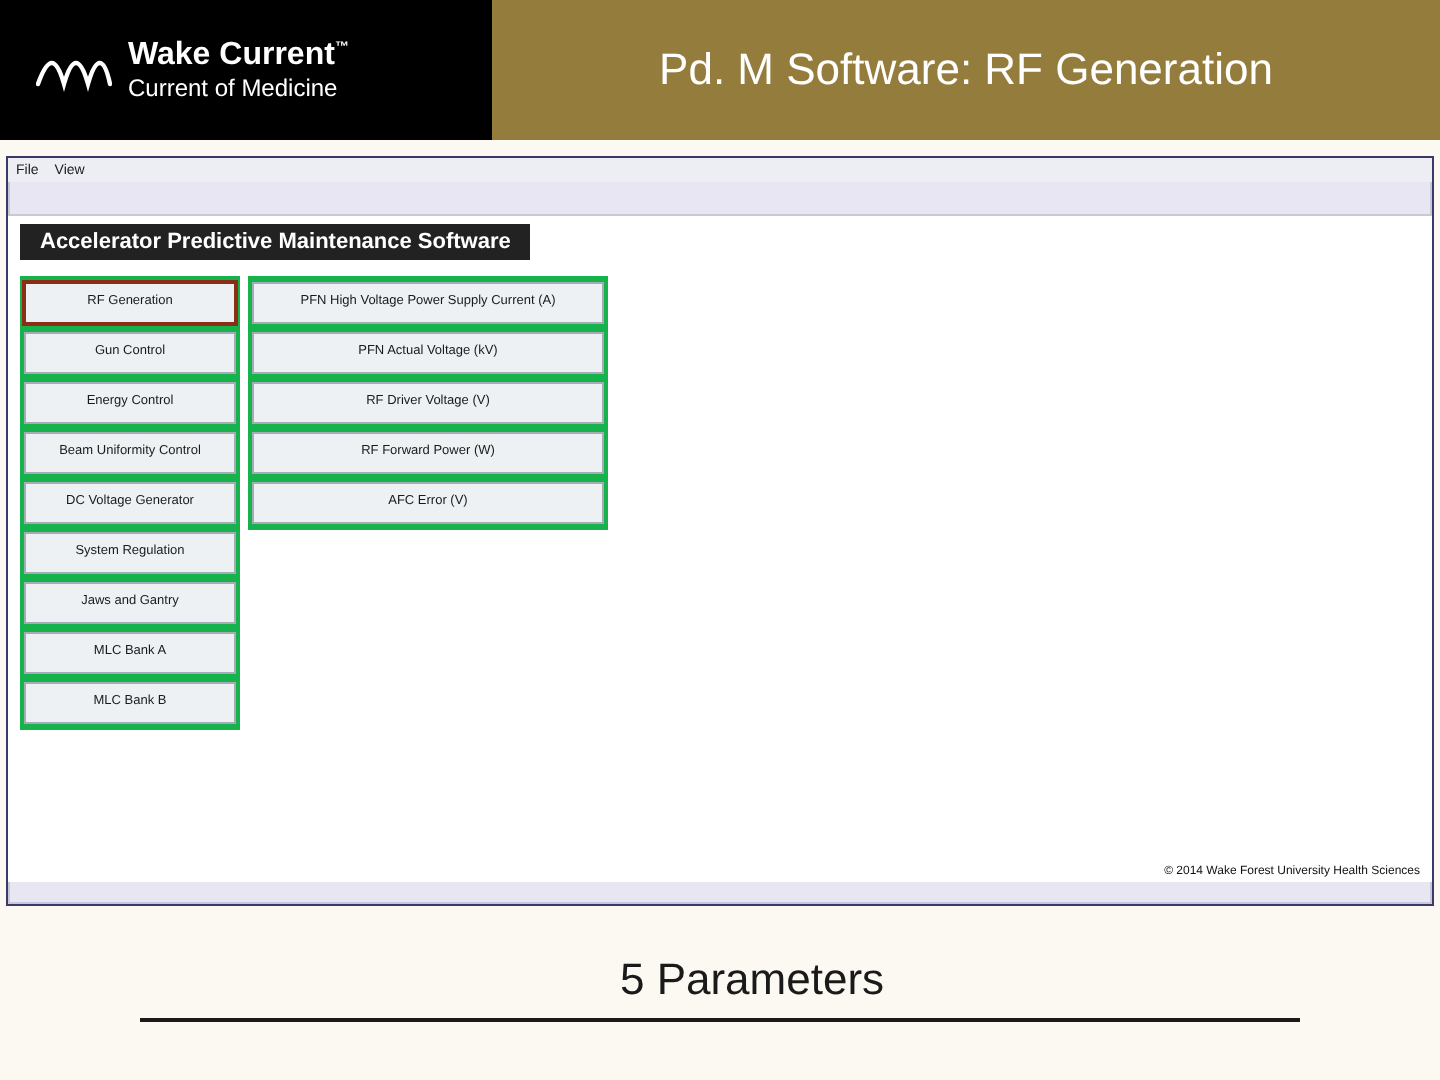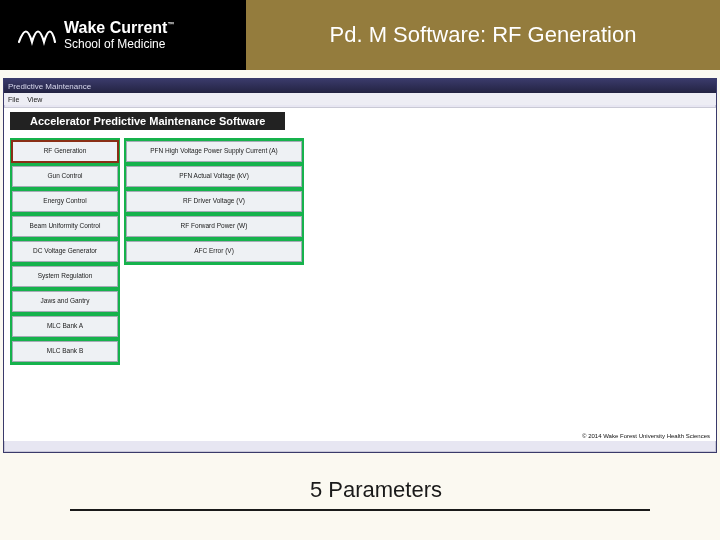--- a/index.html
+++ b/index.html
@@ -88,21 +88,21 @@
     background: #fff;
     border-top: 1px solid #c9c9d5;
   }
   .app-heading {
     position: absolute;
     top: 4px; left: 6px;
     background: #222;
     color: #fff;
     font-size: 11px;
     font-weight: 700;
-    padding: 3px 20px;
+    padding: 3px 10px;
     font-family: Arial, sans-serif;
   }
   .tab-col {
     position: absolute;
     top: 30px;
     left: 6px;
     width: 106px;
     padding: 3px 2px;
     background: #16b24c;
     display: flex;
@@ -183,30 +183,27 @@
   <div class="logo-block">
     <div class="logo-wave">
       <svg viewBox="0 0 38 26">
         <path d="M1 20 C6 6,10 6,14 20 C18 6,22 6,26 20 C30 6,34 6,37 20" stroke="#fff" stroke-width="2.2" fill="none" stroke-linecap="round"></path>
       </svg>
     </div>
     <div class="logo-text">
       <div class="l1">
         <span>Wake Current</span><span class="tm">™</span>
       </div>
-      <div class="l2">School of Medicine</div>
+      <div class="l2">Current of Medicine</div>
     </div>
   </div>
   <div class="slide-title">Pd. M Software: RF Generation</div>
 </div>
 
 <div class="screenshot">
-  <div class="win-titlebar">
-    <span>Predictive Maintenance</span>
-  </div>
   <div class="win-menubar">
     <span>File</span>
     <span>View</span>
   </div>
   <div class="app-canvas">
     <div class="app-heading">Accelerator Predictive Maintenance Software</div>
 
     <div class="tab-col">
       <div class="tab selected">RF Generation</div>
       <div class="tab">Gun Control</div>

